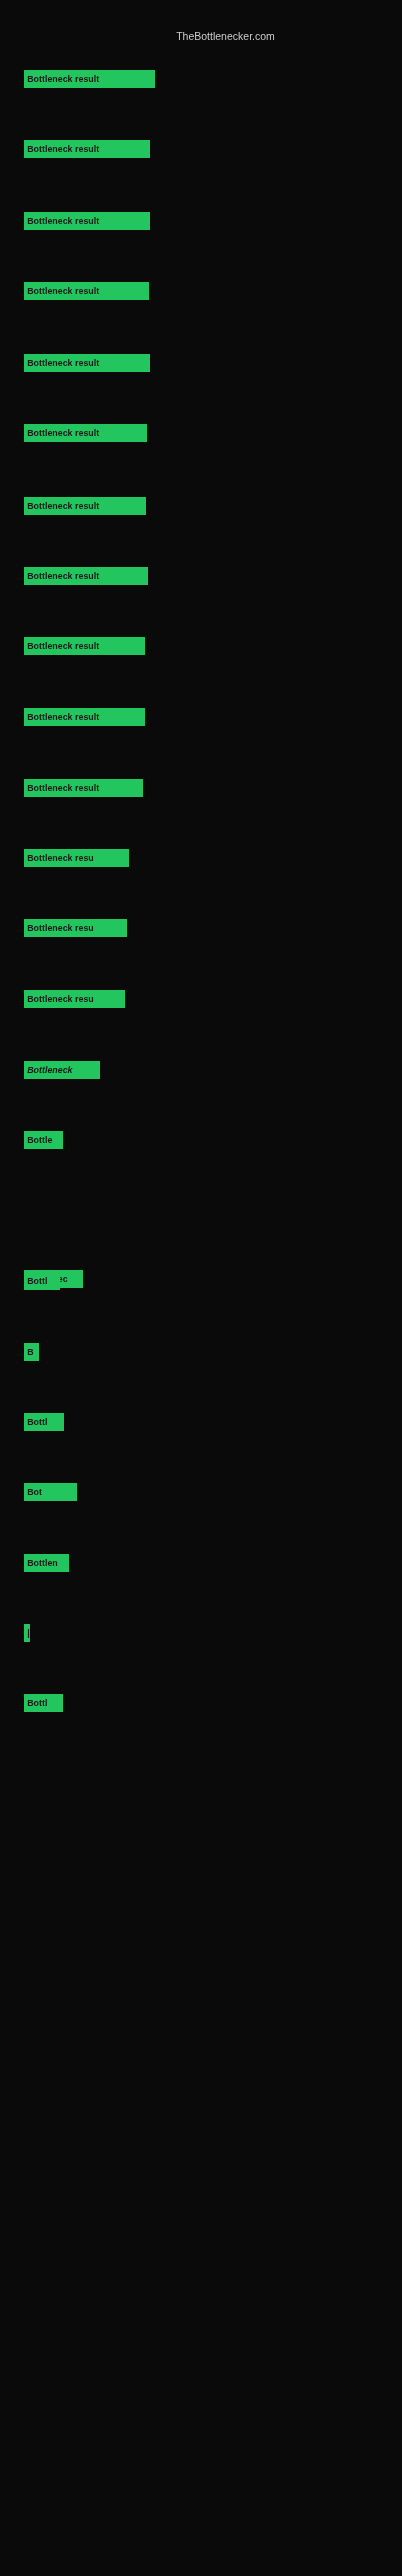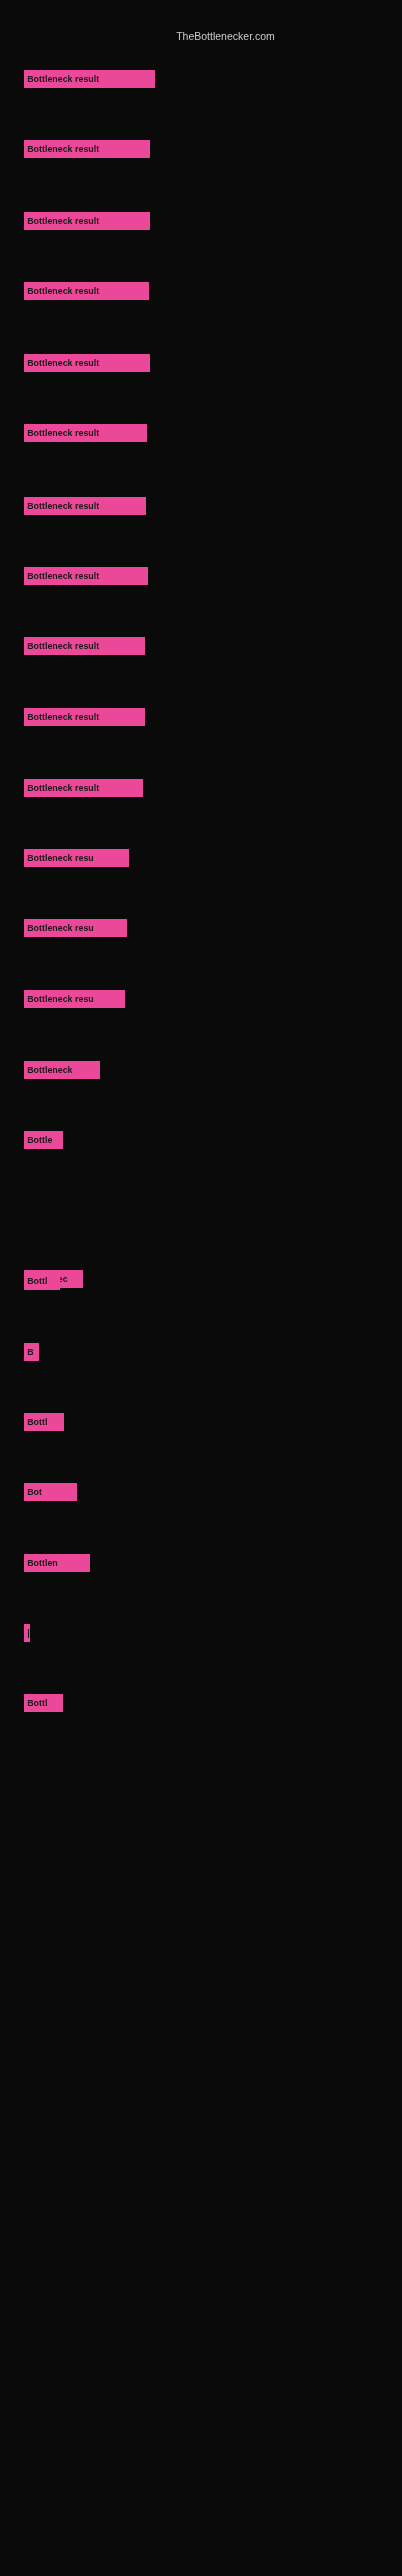--- a/index.html
+++ b/index.html
@@ -22,21 +22,21 @@
       left: 50%;
       transform: translateX(-50%);
       color: #cccccc;
       font-size: 10.5px;
       white-space: nowrap;
     }
 
     .bottleneck-bar {
       position: absolute;
       left: 0;
-      background-color: #ec4899;
+      background-color: #22c55e;
       color: #1a1a1a;
       font-size: 8.9px;
       font-weight: bold;
       padding: 1.6px 3.2px;
       display: flex;
       align-items: center;
       height: 17.7px;
       overflow: hidden;
       white-space: nowrap;
     }
@@ -54,24 +54,24 @@
     <div class="bottleneck-bar" style="top: 330px; width: 126px;">Bottleneck result</div>
     <div class="bottleneck-bar" style="top: 400px; width: 123px;">Bottleneck result</div>
     <div class="bottleneck-bar" style="top: 473px; width: 122px;">Bottleneck result</div>
     <div class="bottleneck-bar" style="top: 543px; width: 124px;">Bottleneck result</div>
     <div class="bottleneck-bar" style="top: 613px; width: 121px;">Bottleneck result</div>
     <div class="bottleneck-bar" style="top: 684px; width: 121px;">Bottleneck result</div>
     <div class="bottleneck-bar" style="top: 755px; width: 119px;">Bottleneck result</div>
     <div class="bottleneck-bar" style="top: 825px; width: 105px;">Bottleneck resu</div>
     <div class="bottleneck-bar" style="top: 895px; width: 103px;">Bottleneck resu</div>
     <div class="bottleneck-bar" style="top: 966px; width: 101px;">Bottleneck resu</div>
-    <div class="bottleneck-bar" style="top: 1037px; width: 76px;">Bottleneck</div>
+    <div class="bottleneck-bar" style="top: 1037px; width: 76px; font-style: italic;">Bottleneck</div>
     <div class="bottleneck-bar" style="top: 1107px; width: 39px;">Bottle</div>
     <div class="bottleneck-bar" style="top: 1246px; width: 59px;">Bottlenec</div>
     <div class="bottleneck-bar" style="top: 1248px; width: 36px;">Bottl</div>
     <div class="bottleneck-bar" style="top: 1319px; width: 14.5px;">B</div>
     <div class="bottleneck-bar" style="top: 1389px; width: 40px;">Bottl</div>
     <div class="bottleneck-bar" style="top: 1459px; width: 53px;">Bot</div>
-    <div class="bottleneck-bar" style="top: 1530px; width: 66px;">Bottlen</div>
+    <div class="bottleneck-bar" style="top: 1530px; width: 45px;">Bottlen</div>
     <div class="bottleneck-bar" style="top: 1600px; width: 6.4px;">|</div>
     <div class="bottleneck-bar" style="top: 1670px; width: 39px;">Bottl</div>
   </div>
 
 
 </body></html>

